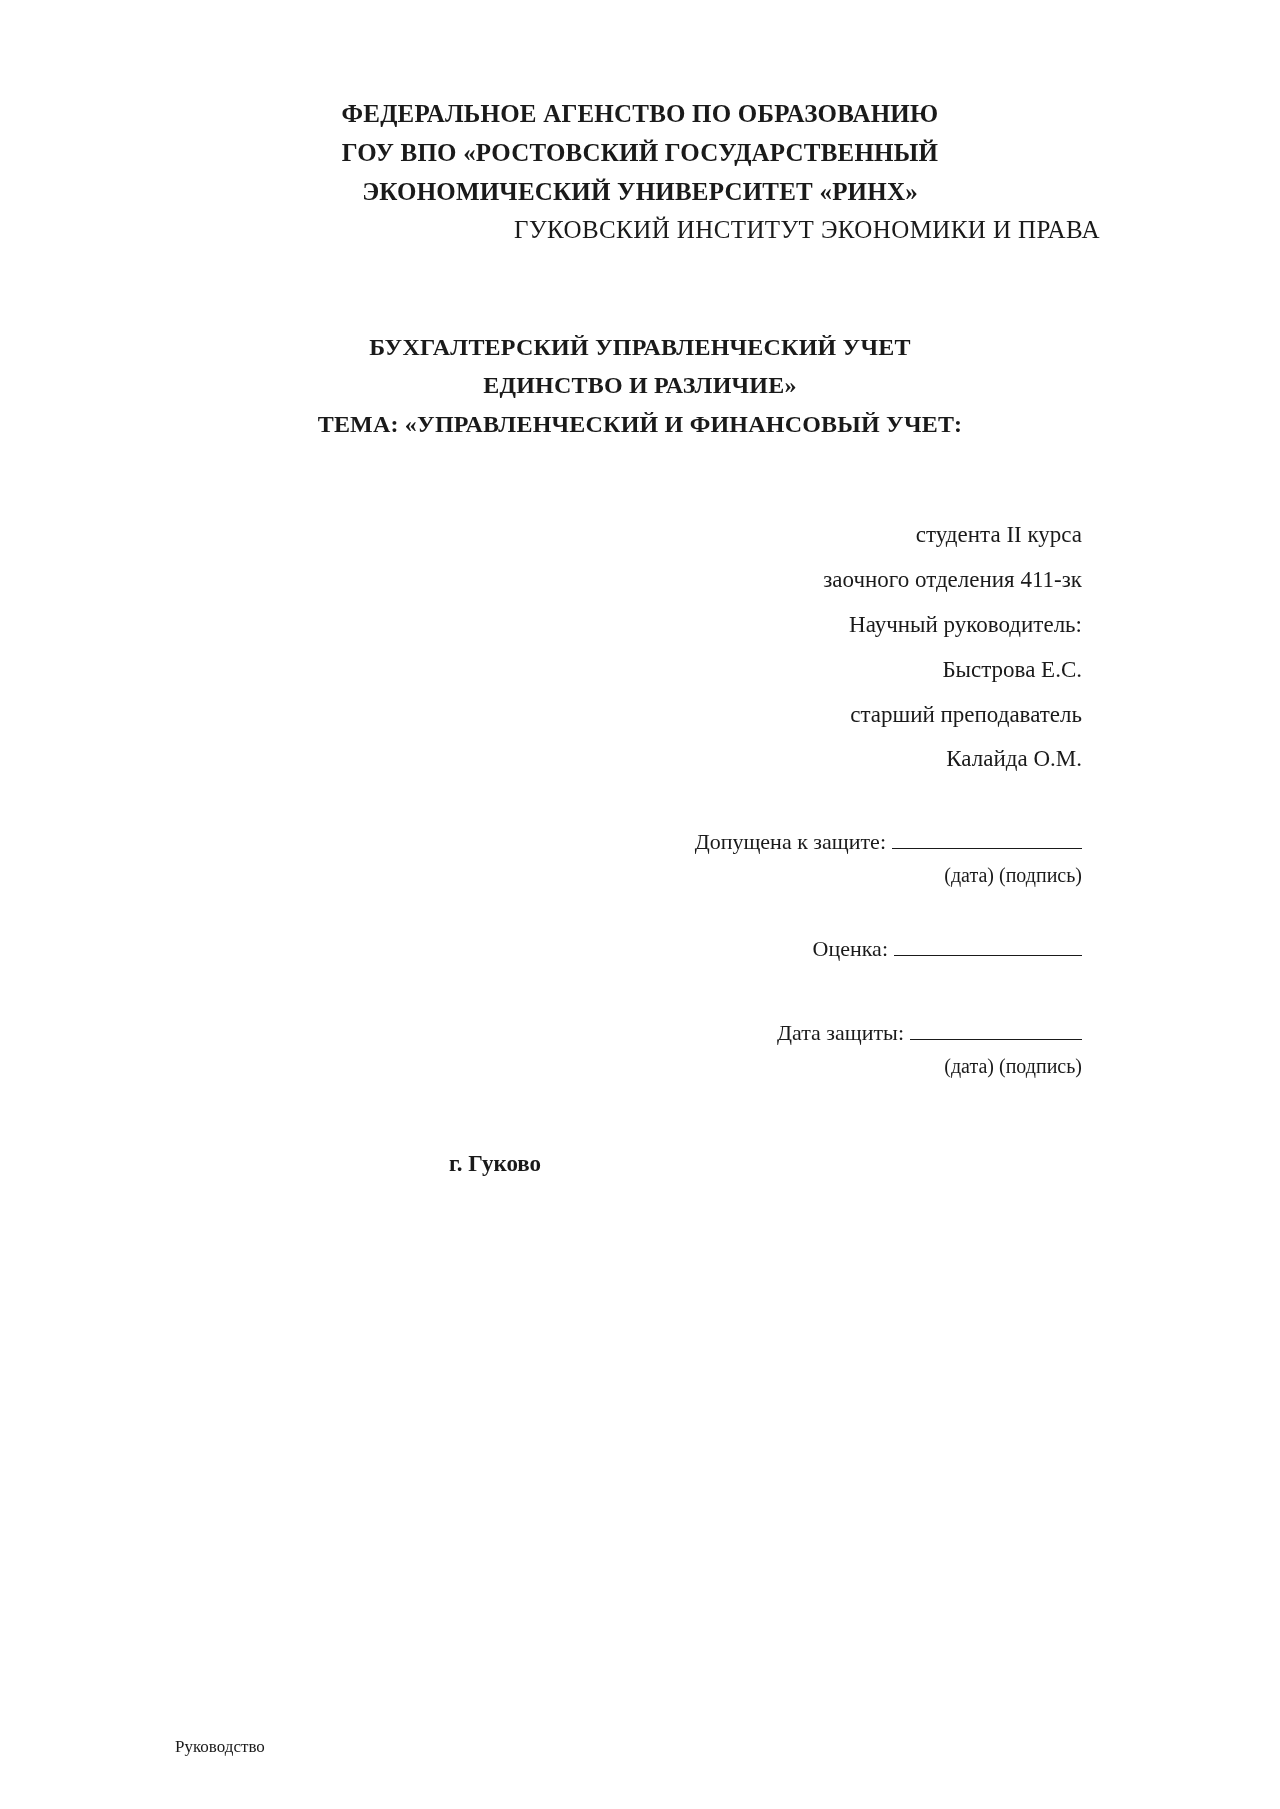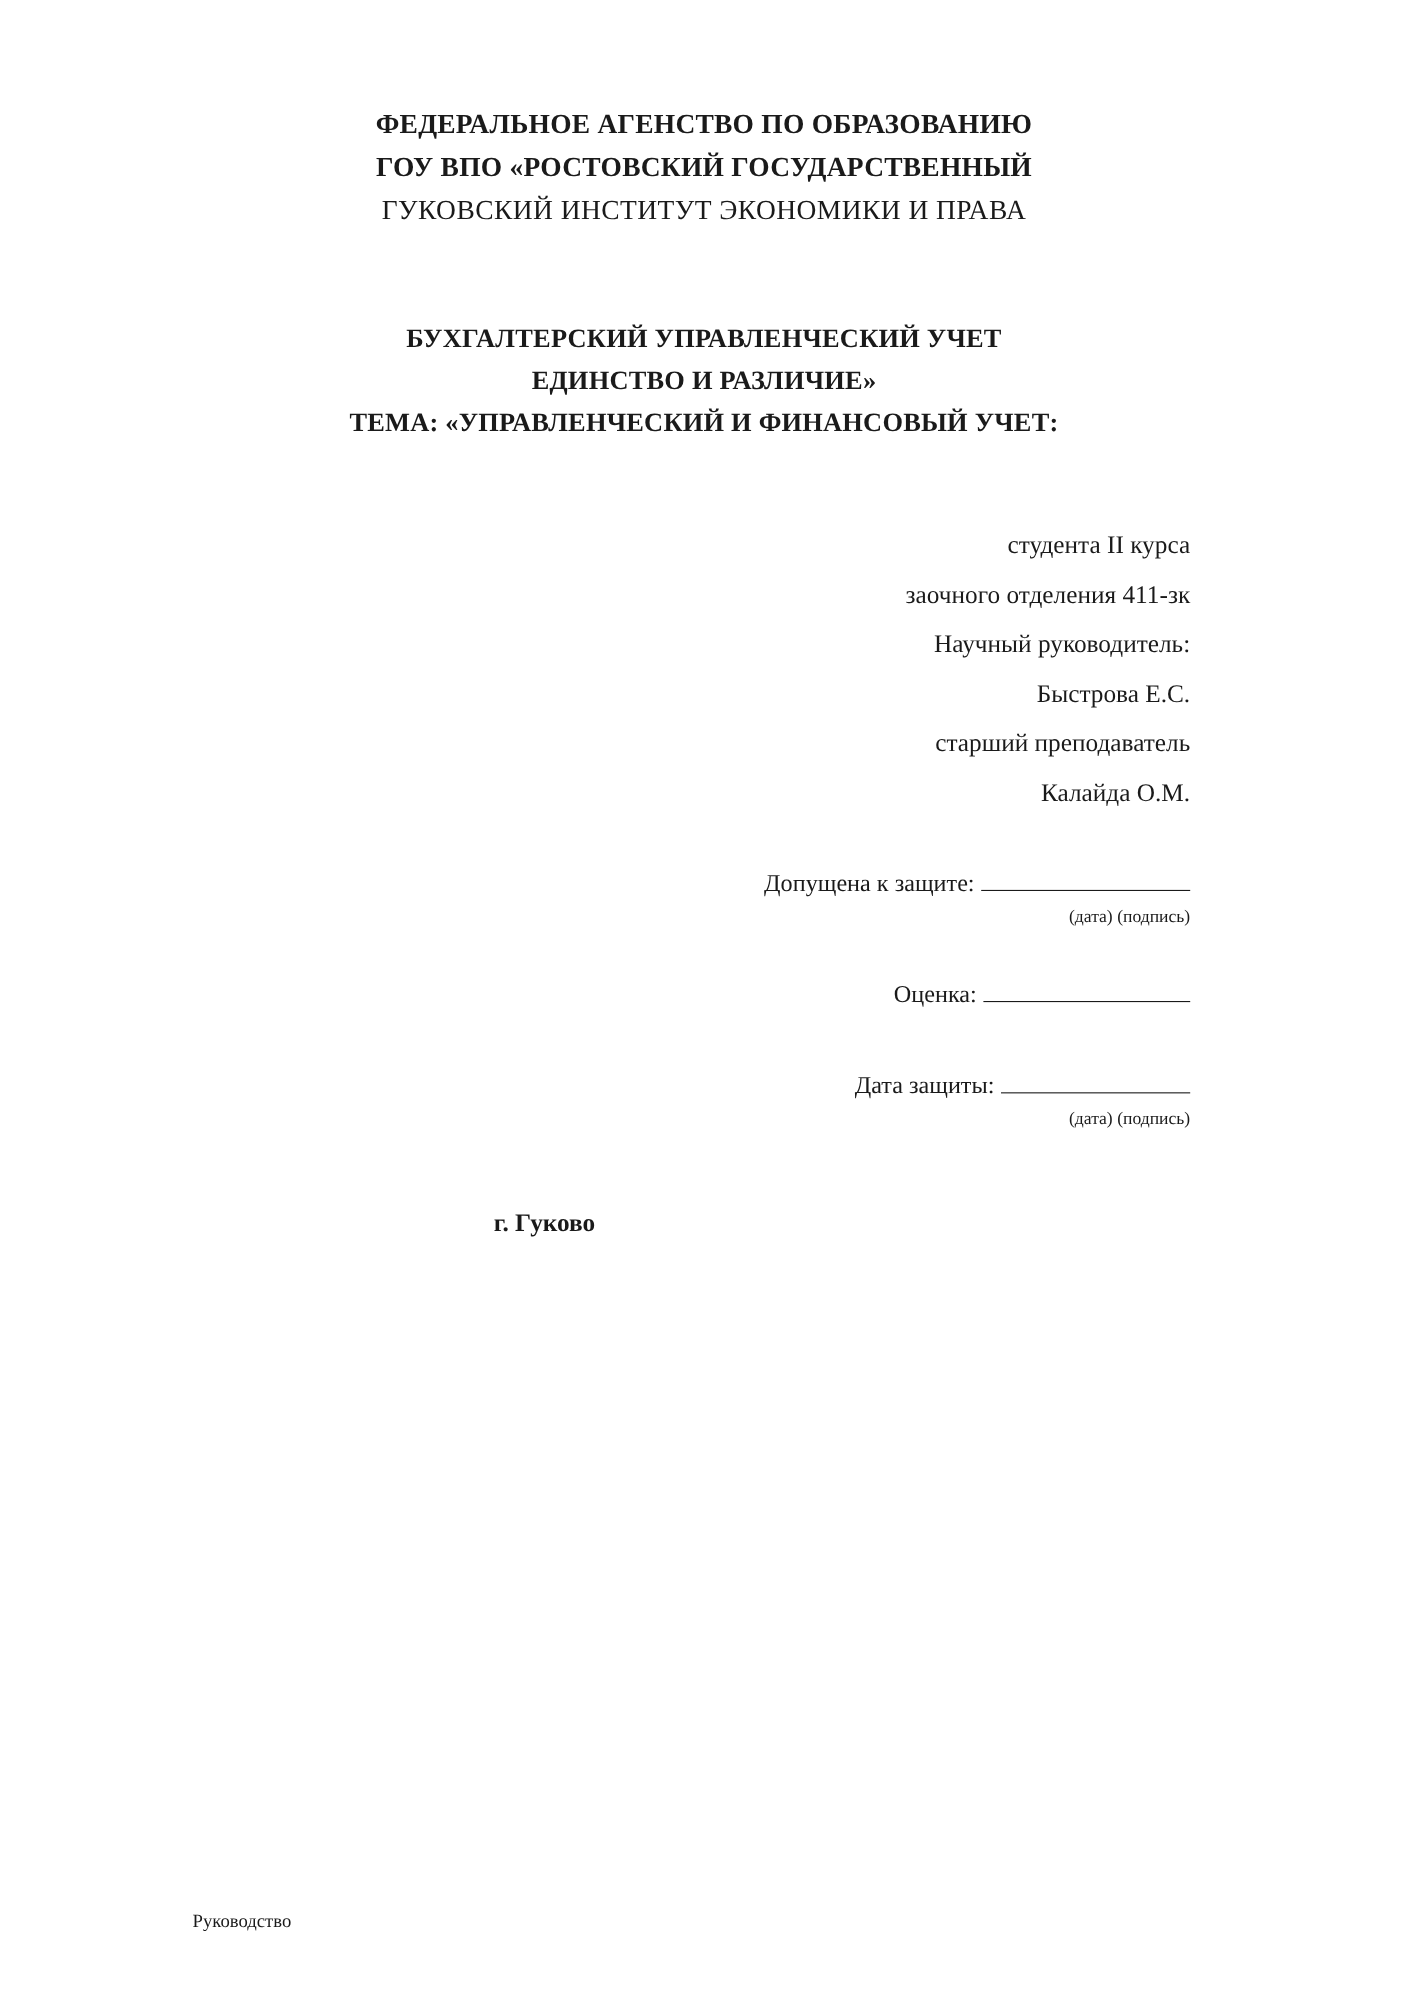--- a/index.html
+++ b/index.html
@@ -36,20 +36,21 @@
     line-height: 1.55;
   }
   .header-line {
     font-size: 25px;
     font-weight: bold;
     letter-spacing: 0.2px;
   }
   .header-line.regular {
     font-weight: normal;
     letter-spacing: 0.4px;
+    text-align: right;
   }
 
   
   .title-block {
     text-align: center;
     margin-top: 78px;
     line-height: 1.6;
   }
   .title-line {
     font-size: 24px;
@@ -87,21 +88,21 @@
     display: inline-block;
     border-bottom: 1.5px solid #1a1a1a;
     vertical-align: baseline;
     height: 1.05em;
     margin-left: 6px;
   }
   .rule-long { width: 190px; }
   .rule-mid  { width: 188px; }
   .rule-short{ width: 172px; }
   .sub-row {
-    font-size: 16px;
+    font-size: 20px;
     line-height: 1.6;
   }
   .gap-sm { height: 40px; }
   .gap-md { height: 48px; }
 
   
   .city-block {
     margin-top: 62px;
     text-align: center;
     line-height: 1.75;
@@ -124,20 +125,21 @@
 </style>
 </head>
 <body>
 
 <div class="page">
   <div class="content">
 
     <div class="header-block">
       <div class="header-line">ФЕДЕРАЛЬНОЕ АГЕНСТВО ПО ОБРАЗОВАНИЮ</div>
       <div class="header-line">ГОУ ВПО «РОСТОВСКИЙ ГОСУДАРСТВЕННЫЙ</div>
+      <div class="header-line">ЭКОНОМИЧЕСКИЙ УНИВЕРСИТЕТ «РИНХ»</div>
       <div class="header-line regular">ГУКОВСКИЙ ИНСТИТУТ ЭКОНОМИКИ И ПРАВА</div>
     </div>
 
     <div class="title-block">
       <div class="title-line">БУХГАЛТЕРСКИЙ УПРАВЛЕНЧЕСКИЙ УЧЕТ</div>
       <div class="title-line">ЕДИНСТВО И РАЗЛИЧИЕ»</div>
       <div class="title-line">ТЕМА: «УПРАВЛЕНЧЕСКИЙ И ФИНАНСОВЫЙ УЧЕТ:</div>
     </div>
 
     <div class="author-block">

